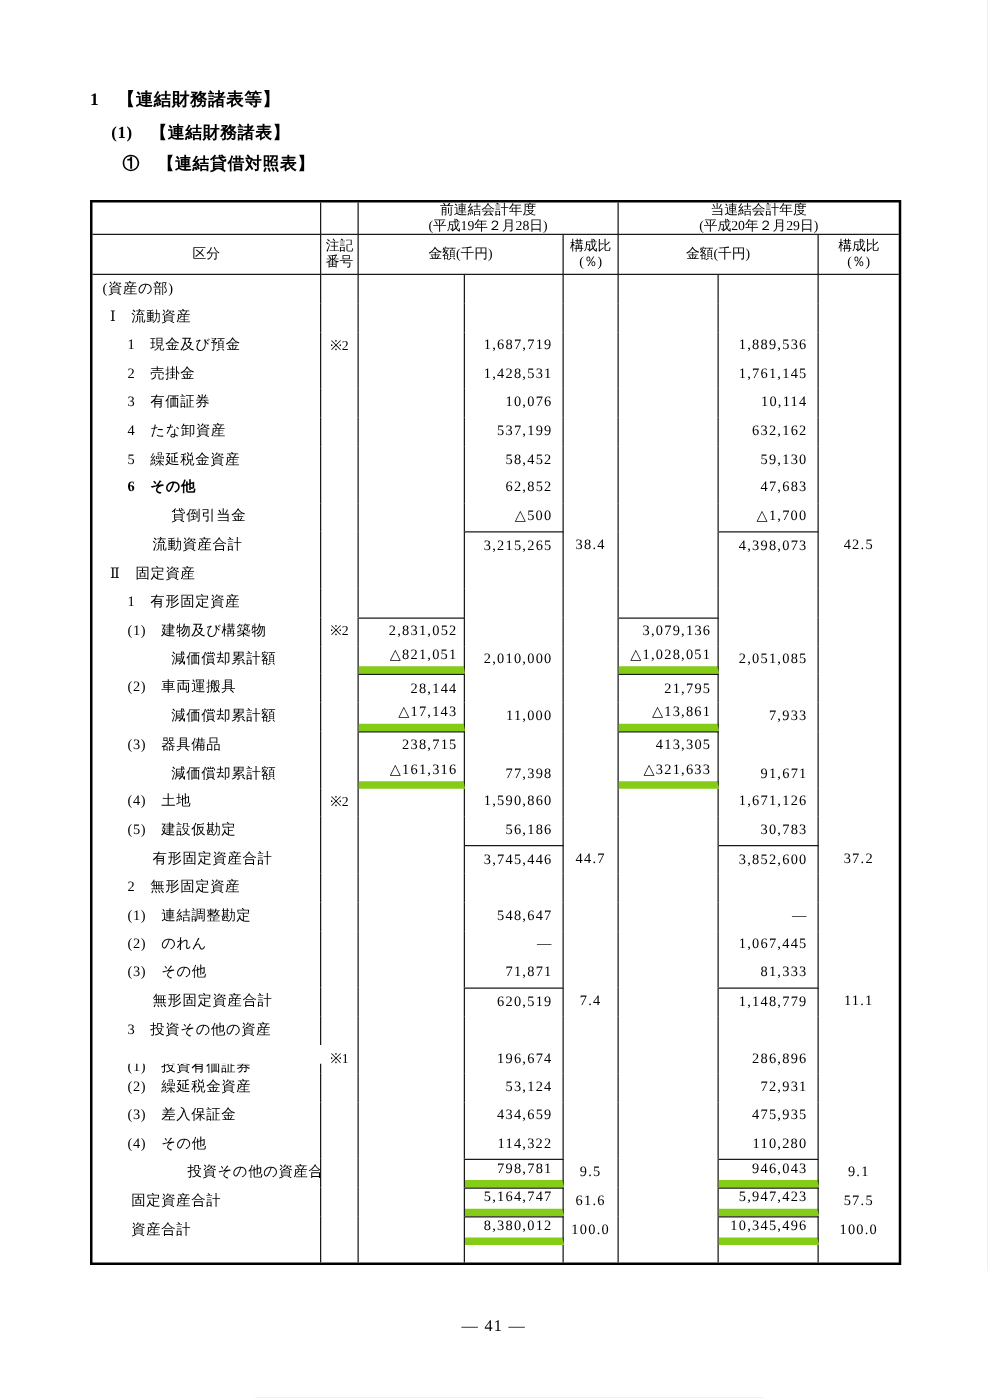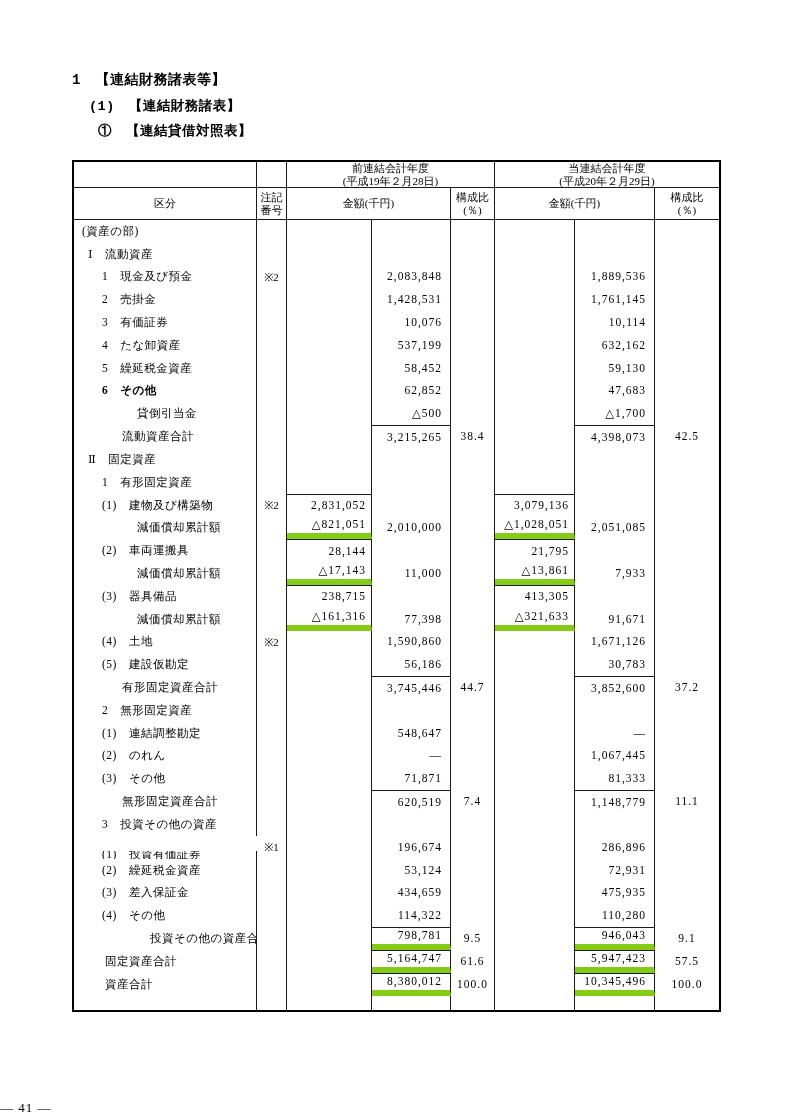--- a/index.html
+++ b/index.html
@@ -2,21 +2,21 @@
 <html><head>
 <meta charset="utf-8">
 <style>
   * { margin:0; padding:0; box-sizing:border-box; }
   html,body { background:#e8e8e8; }
   .page {
     position:relative; width:790px; height:1118px; background:#ffffff;
     margin:0 auto; color:#000; overflow:hidden;
     font-family:"Liberation Serif","DejaVu Serif",serif;
   }
-  .heading { position:absolute; font-family:Liberation Mono, monospace;
+  .heading { position:absolute; font-family:Liberation Serif, serif;
     font-weight:600; font-size:14px; letter-spacing:0.5px; white-space:pre; }
   .h1 { left:72px;  top:71px; }
   .h2 { left:89px;  top:97px; font-size:13.5px; }
   .h3 { left:98px;  top:122px; font-size:13.5px; }
 
   .bs-table {
     position:absolute; left:72px; top:160px;
     display:inline-grid;
     grid-template-columns:183px 30px 85px 79px 44px 80px 80px 64px;
     grid-template-rows:26px 32px repeat(34,22.82px) 14px;
@@ -31,21 +31,21 @@
   .sp3 { grid-column:span 3; }
   .c-label { white-space:pre; letter-spacing:0.5px; }
   .c-note  { justify-content:center; font-size:11px; }
   .num { justify-content:flex-end; letter-spacing:1px; white-space:pre; }
   .c-a1,.c-b1 { padding-right:5px; }
   .c-a2 { padding-right:8px; }
   .c-b2 { padding-right:8px; }
   .pct { justify-content:center; letter-spacing:1px; }
   .bt { border-top:1px solid #1a1a1a; }
   .bb { border-bottom:6px solid #84cc16; }
-  .footer { position:absolute; left:0; right:0; top:1100px; text-align:left;
+  .footer { position:absolute; left:0; right:0; top:1053px; text-align:center;
             font-size:13px; letter-spacing:1px; }
 </style>
 </head>
 <body>
 
 <div class="page">
 
   <div class="heading h1">1　【連結財務諸表等】</div>
   <div class="heading h2">(1)　【連結財務諸表】</div>
   <div class="heading h3">①　【連結貸借対照表】</div>
@@ -81,21 +81,21 @@
       <div class="cell c-note"></div>
       <div class="cell num c-a1"></div>
       <div class="cell num c-a2"></div>
       <div class="cell pct"></div>
       <div class="cell num c-b1"></div>
       <div class="cell num c-b2"></div>
       <div class="cell pct last"></div>
       <div class="cell c-label" style="padding-left: 28px;">1　現金及び預金</div>
       <div class="cell c-note">※2</div>
       <div class="cell num c-a1"></div>
-      <div class="cell num c-a2">2,083,848</div>
+      <div class="cell num c-a2">1,687,719</div>
       <div class="cell pct"></div>
       <div class="cell num c-b1"></div>
       <div class="cell num c-b2">1,889,536</div>
       <div class="cell pct last"></div>
       <div class="cell c-label" style="padding-left: 28px;">2　売掛金</div>
       <div class="cell c-note"></div>
       <div class="cell num c-a1"></div>
       <div class="cell num c-a2">1,428,531</div>
       <div class="cell pct"></div>
       <div class="cell num c-b1"></div>

